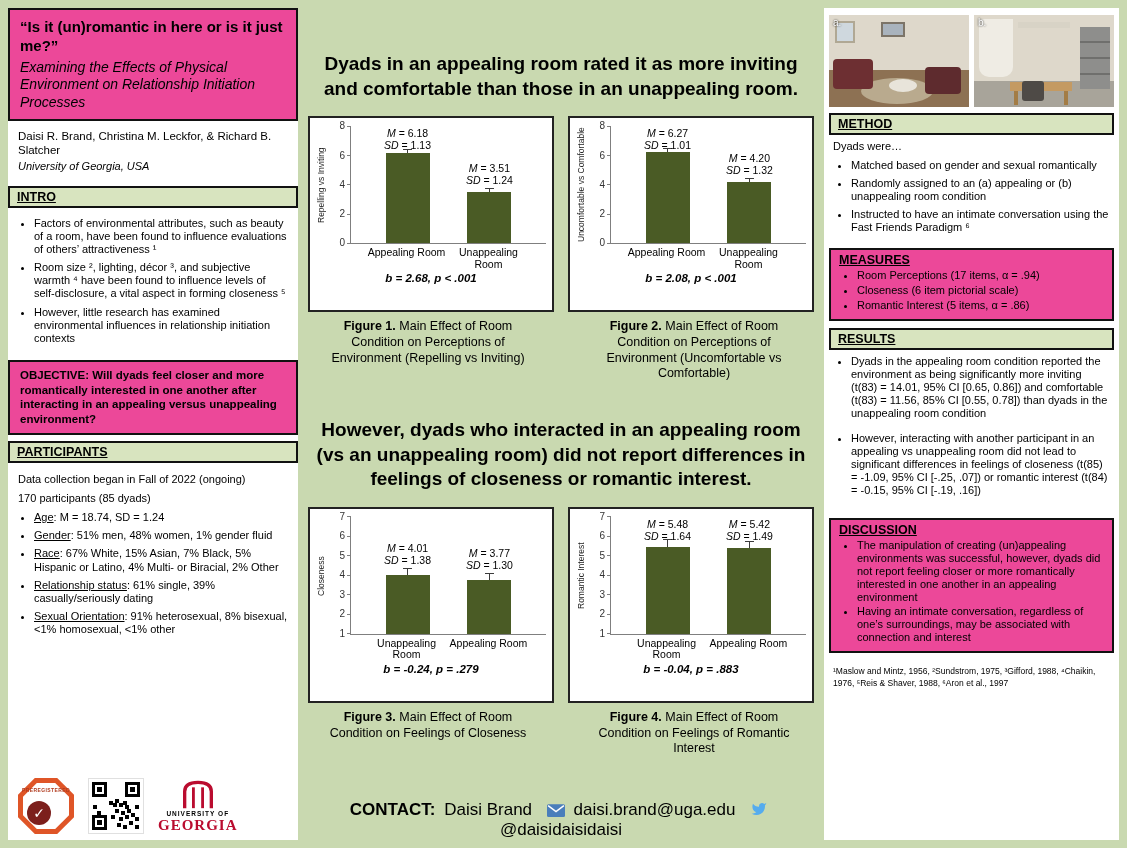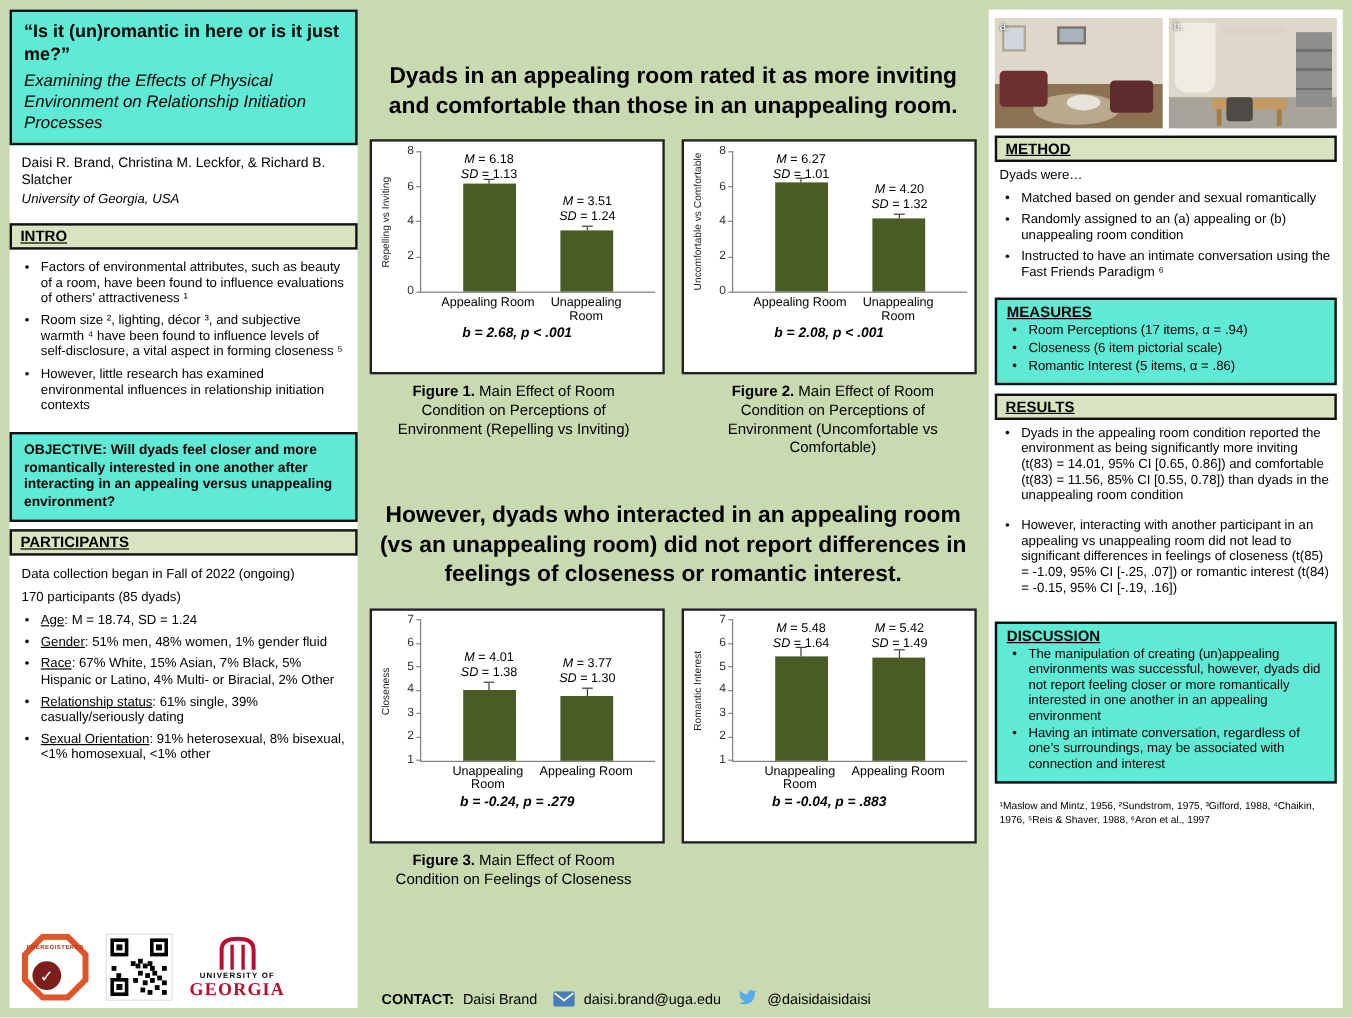--- a/index.html
+++ b/index.html
@@ -4,21 +4,21 @@
 <style>
   * { box-sizing: border-box; }
   html,body { margin:0; padding:0; }
   body { font-family:"Liberation Sans","DejaVu Sans",sans-serif; color:#000; }
   .poster { position:relative; width:1127px; height:848px; background:#c9d9b0; overflow:hidden; }
   .panel { position:absolute; background:#ffffff; }
   #left  { left:8px;  top:8px; width:290px; height:832px; }
   #mid   { position:absolute; left:302px; top:0; width:518px; height:848px; }
   #right { left:824px; top:8px; width:295px; height:832px; background:#fff; padding:5px 5px 0; }
 
-  .greenbox { background:#5eead4; border:2px solid #111; }
+  .greenbox { background:#ec4899; border:2px solid #111; }
   .sechead  { background:#d8e4bf; border:2px solid #111; font-weight:bold; font-size:12.5px;
               padding:2px 7px; margin:6px 0 5px; text-decoration:underline; }
 
   
   .titlebox { padding:8px 10px; margin-bottom:4px; }
   .t1 { font-weight:bold; font-size:15px; line-height:1.25; }
   .t2 { font-style:italic; font-size:14px; line-height:1.25; margin-top:3px; }
   .authors { padding:4px 10px 6px; font-size:11.5px; line-height:1.25; }
   .aff { font-style:italic; margin-top:2px; font-size:11px; }
   .body-block { padding:2px 10px 4px; font-size:11px; line-height:1.2; }
@@ -72,21 +72,21 @@
                border-left:1px solid #7f7f7f; border-bottom:1px solid #7f7f7f; }
   .ytick-mark { position:absolute; left:-4px; width:4px; height:1px; background:#7f7f7f; }
   .bar { position:absolute; bottom:0; }
   .whisker { position:absolute; width:1px; background:#3c3c3c; }
   .whisker-cap { position:absolute; height:1px; width:9px; background:#3c3c3c; }
   .bar-label { position:absolute; width:90px; text-align:center; font-size:10.5px; line-height:12px; }
   .xlabels { position:relative; height:27px; margin-left:34px; font-size:10.5px; }
   .xcat { position:absolute; top:3px; width:80px; text-align:center; line-height:11.5px; }
   .stat { text-align:center; font-weight:bold; font-style:italic; font-size:11.5px; margin-top:1px; }
 
-  .contact { position:absolute; left:16px; bottom:8px; width:100%; font-size:12px; }
+  .contact { position:absolute; left:0; bottom:8px; width:100%; text-align:center; font-size:17px; }
   .contact b { margin-right:4px; }
   .contact .icon { vertical-align:-2px; margin:0 4px 0 10px; }
 
   
   .photo-row { display:flex; gap:5px; margin:2px 0 6px; }
   .photo { position:relative; width:140px; height:92px; overflow:hidden; background:#ded8cb; }
   .photo-label { position:absolute; top:2px; left:4px; color:#fff; font-size:10px;
                  text-shadow:0 0 2px #000; z-index:5; }
   .pa-floor { position:absolute; bottom:0; width:100%; height:40%; background:#8d7153; }
   .pa-rug { position:absolute; bottom:3px; left:32px; width:72px; height:26px; background:#b9aa8e; border-radius:50%; }
@@ -321,20 +321,21 @@
         <div class="xlabels">
             <div class="xcat" style="left: 16.55px;">Unappealing Room</div>
             <div class="xcat" style="left: 98.45px;">Appealing Room</div>
           </div>
         <div class="stat"><i>b</i> = -0.04, <i>p</i> = .883</div>
       </div>
     </div>
 
     <div class="caption-row">
       <div class="caption"><b>Figure 3.</b><span> Main Effect of Room Condition on Feelings of Closeness</span></div>
+      <div class="caption"><b>Figure 4.</b><span> Main Effect of Room Condition on Feelings of Romantic Interest</span></div>
     </div>
 
     <div class="contact">
       <b>CONTACT:</b>
       <span>Daisi Brand</span>
       <svg class="icon" width="18" height="13" viewBox="0 0 24 17">
           <rect width="24" height="17" rx="2" fill="#4a7ebb"></rect>
           <path d="M1.5 2 L12 10 L22.5 2" stroke="#fff" stroke-width="2" fill="none"></path>
         </svg>
       <span>daisi.brand@uga.edu</span>

